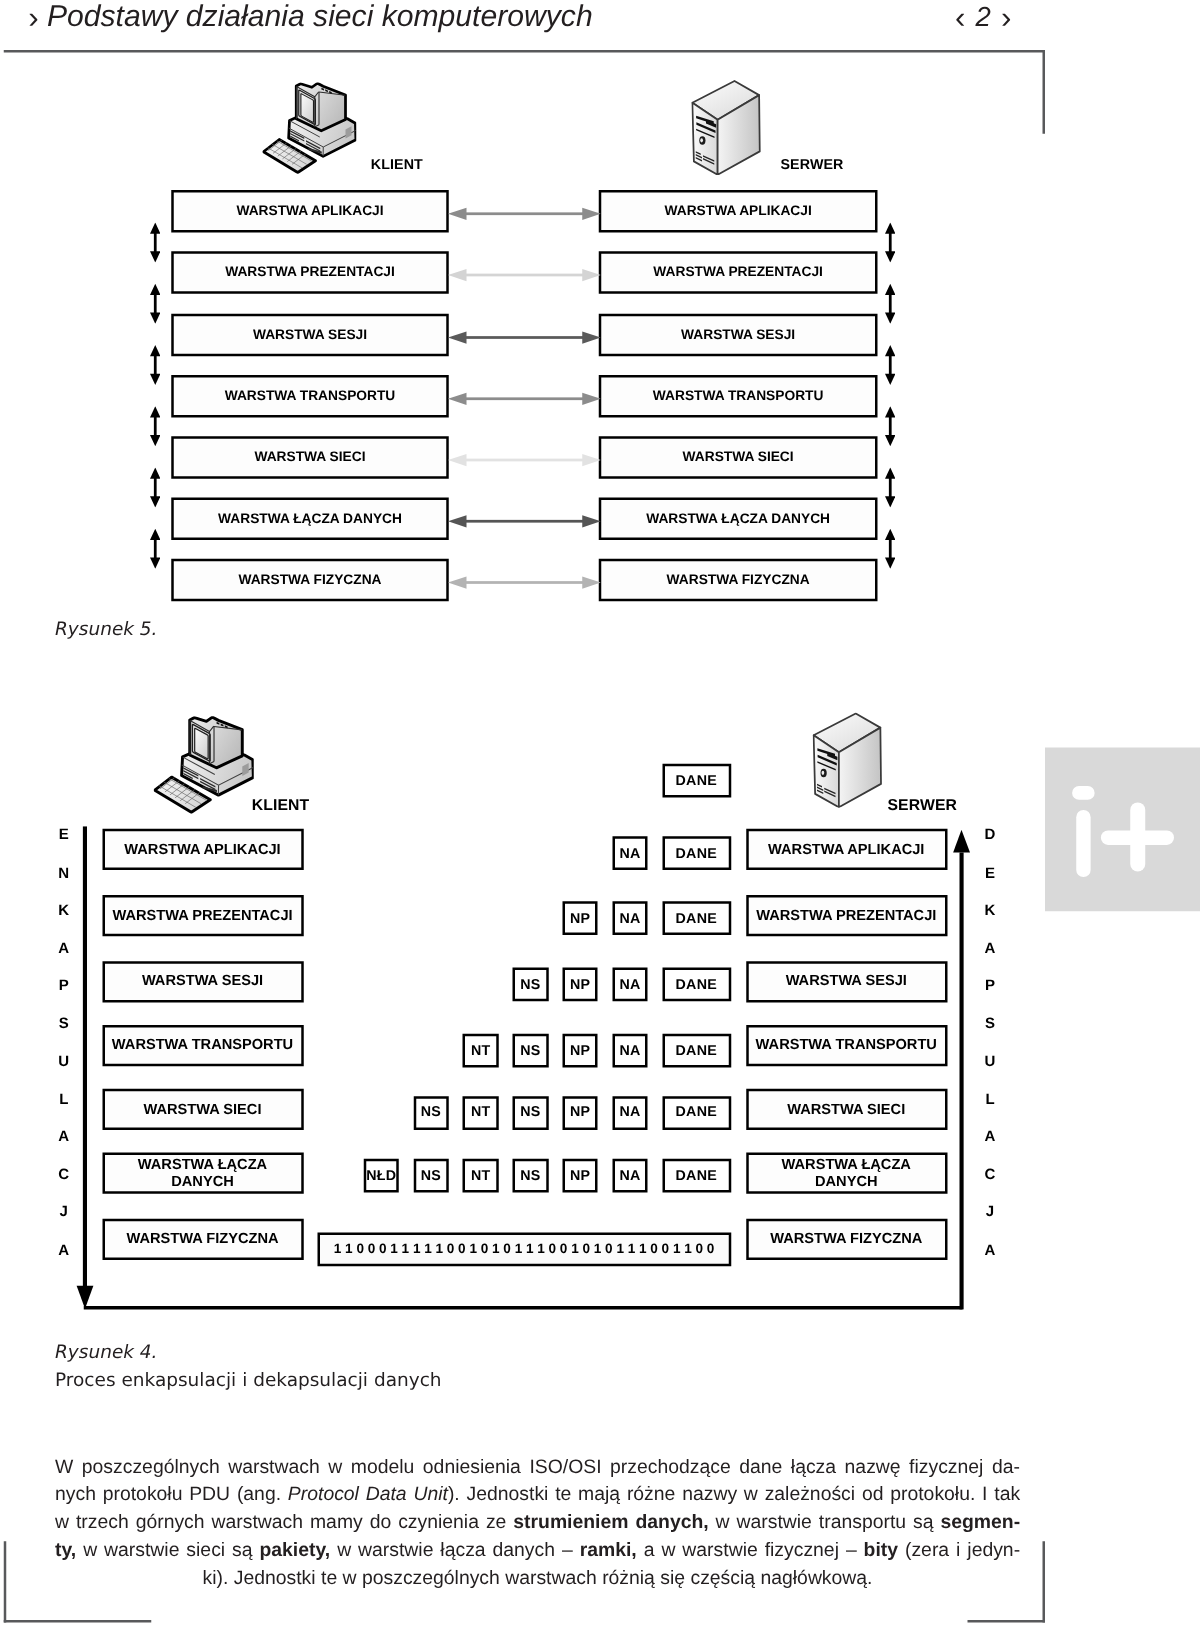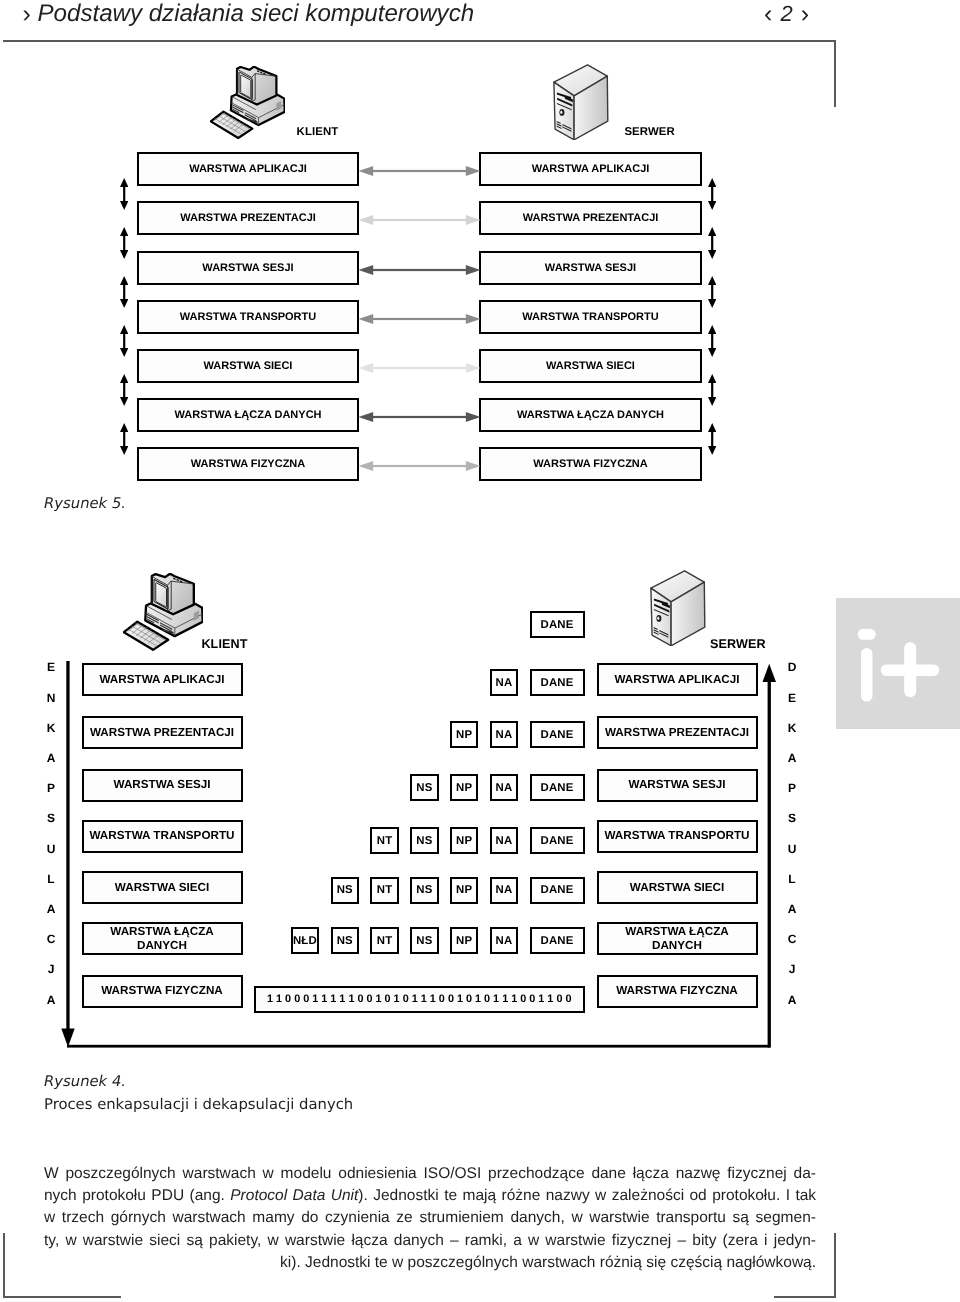--- a/index.html
+++ b/index.html
@@ -36,26 +36,26 @@
   .nodelabel{font-weight:bold;font-size:12.6px;color:#000;letter-spacing:0.1px;}
   .nodelabel.sm{font-size:11.4px;}
   .vletter{font-weight:bold;font-size:12px;color:#000;text-align:center;width:14px;}
 
   
   .capnum{font-family:"DejaVu Sans",sans-serif;font-style:italic;font-size:14.8px;color:#231f20;}
   .captxt{font-family:"DejaVu Sans",sans-serif;font-size:14.8px;color:#231f20;}
   .bodyhead{font-family:"Liberation Sans",sans-serif;font-weight:bold;font-size:16.4px;color:#231f20;letter-spacing:0.05px;}
   #bodytext{left:44px;top:1162.5px;width:772px;font-family:"Liberation Sans",sans-serif;
             font-size:15.5px;line-height:22.4px;color:#231f20;}
-  #bodytext b{font-weight:normal;}
+  #bodytext b{font-weight:bold;}
   #bodytext i{font-style:italic;}
   .bline{position:absolute;left:0;width:772px;text-align:justify;line-height:22.4px;}
   .bline > span{display:inline-block;}
   .bline::after{content:"";display:inline-block;width:100%;height:0;}
-  .bline.last{text-align:right;}
+  .bline.last{text-align:center;}
   .bline.last::after{display:none;}
 
   
   #wm{left:836px;top:598px;width:124px;height:131px;background:#d9d9d9;}
 </style>
 </head>
 <body>
 
 <div class="page">
 

